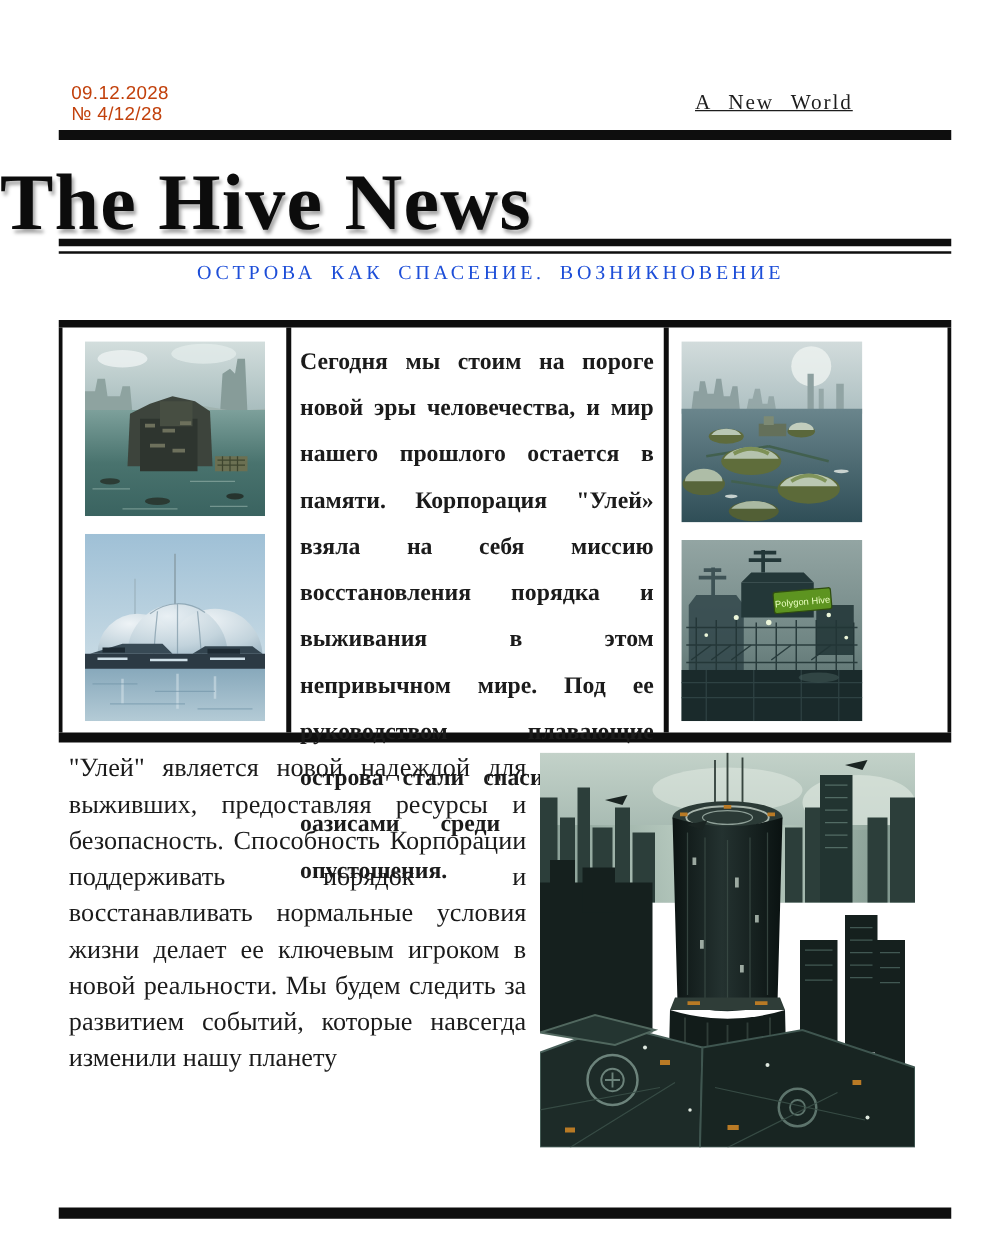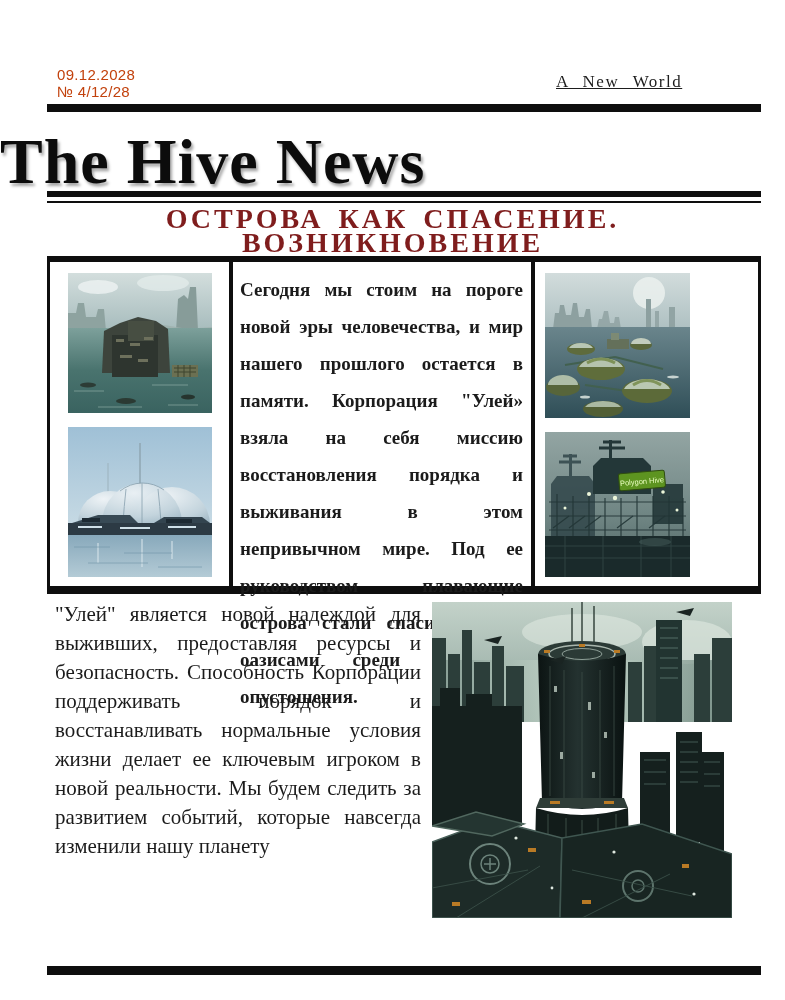--- a/index.html
+++ b/index.html
@@ -16,22 +16,22 @@
   .tagline{
     font-size:17px;color:#1d1d1d;letter-spacing:1.5px;word-spacing:8px;
   }
   .masthead{
     left:0;top:112px;width:785px;
     font-size:64px;font-weight:bold;line-height:1.05;letter-spacing:1px;
     color:#0c0c0c;text-shadow:2px 3px 3px rgba(0,0,0,.35);margin-top:16px;
   }
   .headline{
     left:40px;top:207px;width:705px;text-align:center;
-    font-size:28px;line-height:23.5px;letter-spacing:3px;word-spacing:5px;
-    color:#7f1d1d;font-weight:700;text-transform:uppercase;
+    font-size:16px;line-height:23.5px;letter-spacing:3px;word-spacing:5px;
+    color:#1d4ed8;font-weight:400;text-transform:uppercase;
   }
   .leadtext{
     left:240px;top:271px;width:283px;height:312px;
     font-size:19px;line-height:37px;text-align:justify;text-align-last:left;
     color:#1b1b1b;
     font-weight:bold;
   }
   .bodytext{
     left:55px;top:600px;width:366px;height:350px;
     font-size:21px;line-height:29px;text-align:justify;text-align-last:left;

